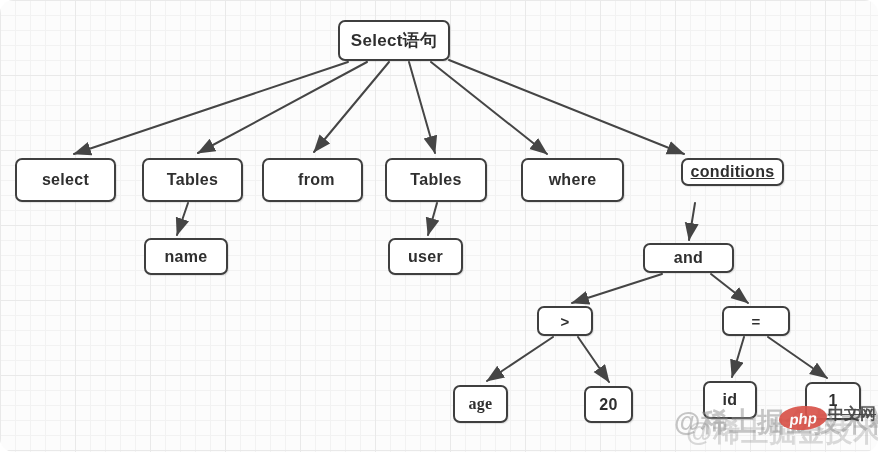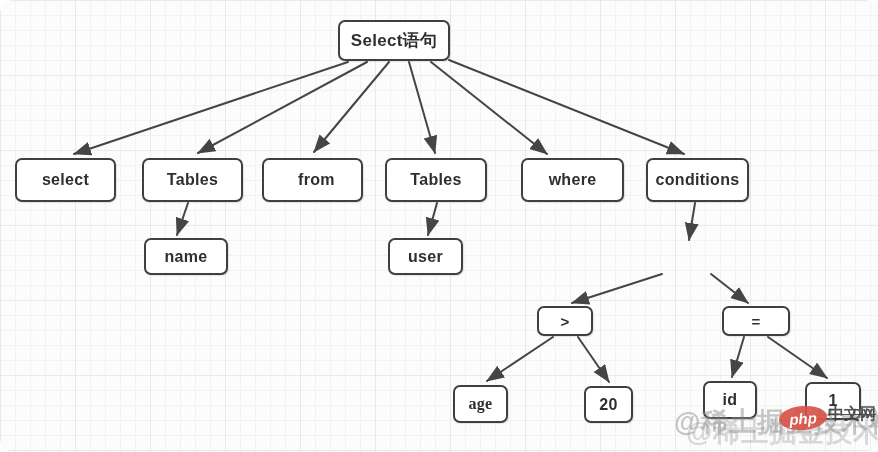--- a/index.html
+++ b/index.html
@@ -118,24 +118,25 @@
     </g>
   </svg>
 
   <div class="node" style="left:15px;  top:158px; width:101px; height:44px;">select</div>
 
   <div class="node root" style="left:338px; top:20px;  width:112px; height:41px;">Select语句</div>
   <div class="node" style="left:142px; top:158px; width:101px; height:44px;">Tables</div>
   <div class="node" style="left:262px; top:158px; width:101px; height:44px;padding-left:8px;">from</div>
   <div class="node" style="left:385px; top:158px; width:102px; height:44px;">Tables</div>
   <div class="node" style="left:509px; top:158px; width:103px; height:44px;margin-left:12px;">where</div>
-  <div class="node" style="left:646px; top:158px; width:103px; height:44px;">conditions</div>
+  <div class="node" style="left:681px; top:158px; width:103px; height:28px;text-decoration:underline;">conditions</div>
 
   <div class="node" style="left:144px; top:238px; width:84px;  height:37px;">name</div>
   <div class="node" style="left:388px; top:238px; width:75px;  height:37px;">user</div>
+  <div class="node" style="left:643px; top:243px; width:91px;  height:30px;">and</div>
 
   <div class="node op" style="left:537px; top:306px; width:56px; height:30px;">&gt;</div>
   <div class="node op" style="left:722px; top:306px; width:68px; height:30px;">=</div>
 
   <div class="node" style="left:453px; top:385px; width:55px; height:38px;font-family:Liberation Serif, serif;">age</div>
   <div class="node" style="left:584px; top:386px; width:49px; height:37px;">20</div>
   <div class="node" style="left:703px; top:381px; width:54px; height:38px;">id</div>
   <div class="node" style="left:805px; top:382px; width:56px; height:38px;">1</div>
 
   <div id="watermark">

